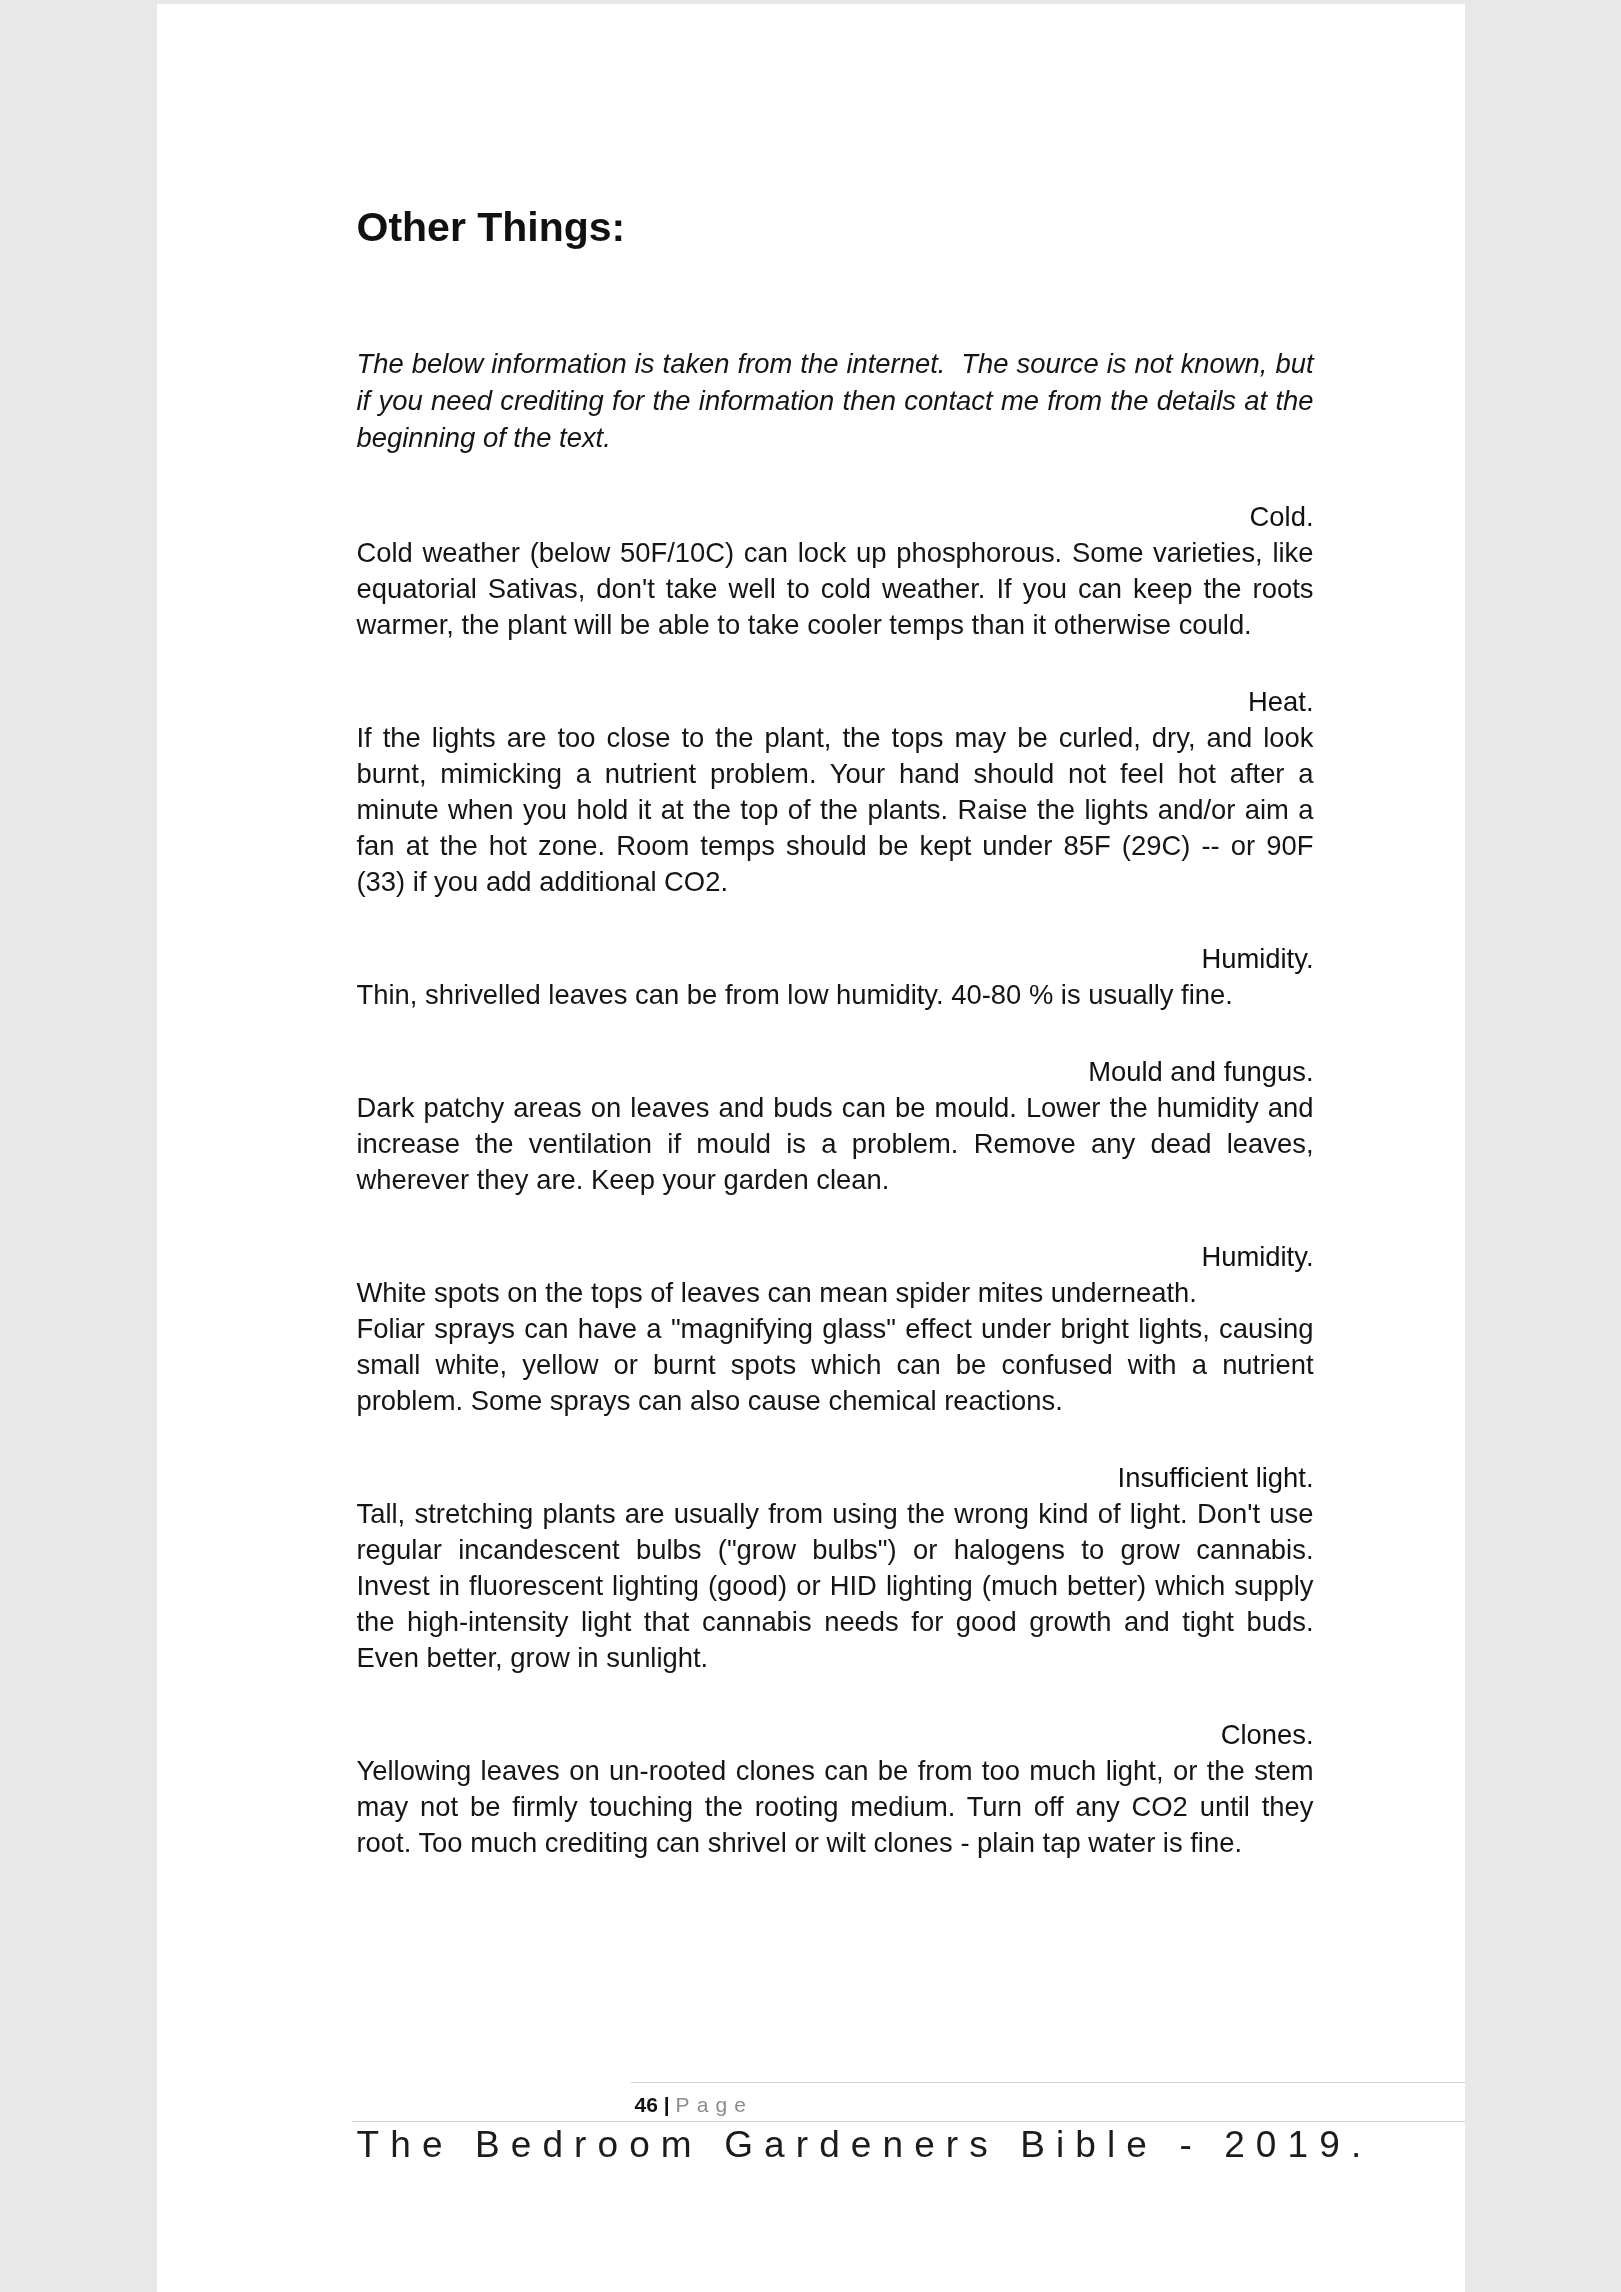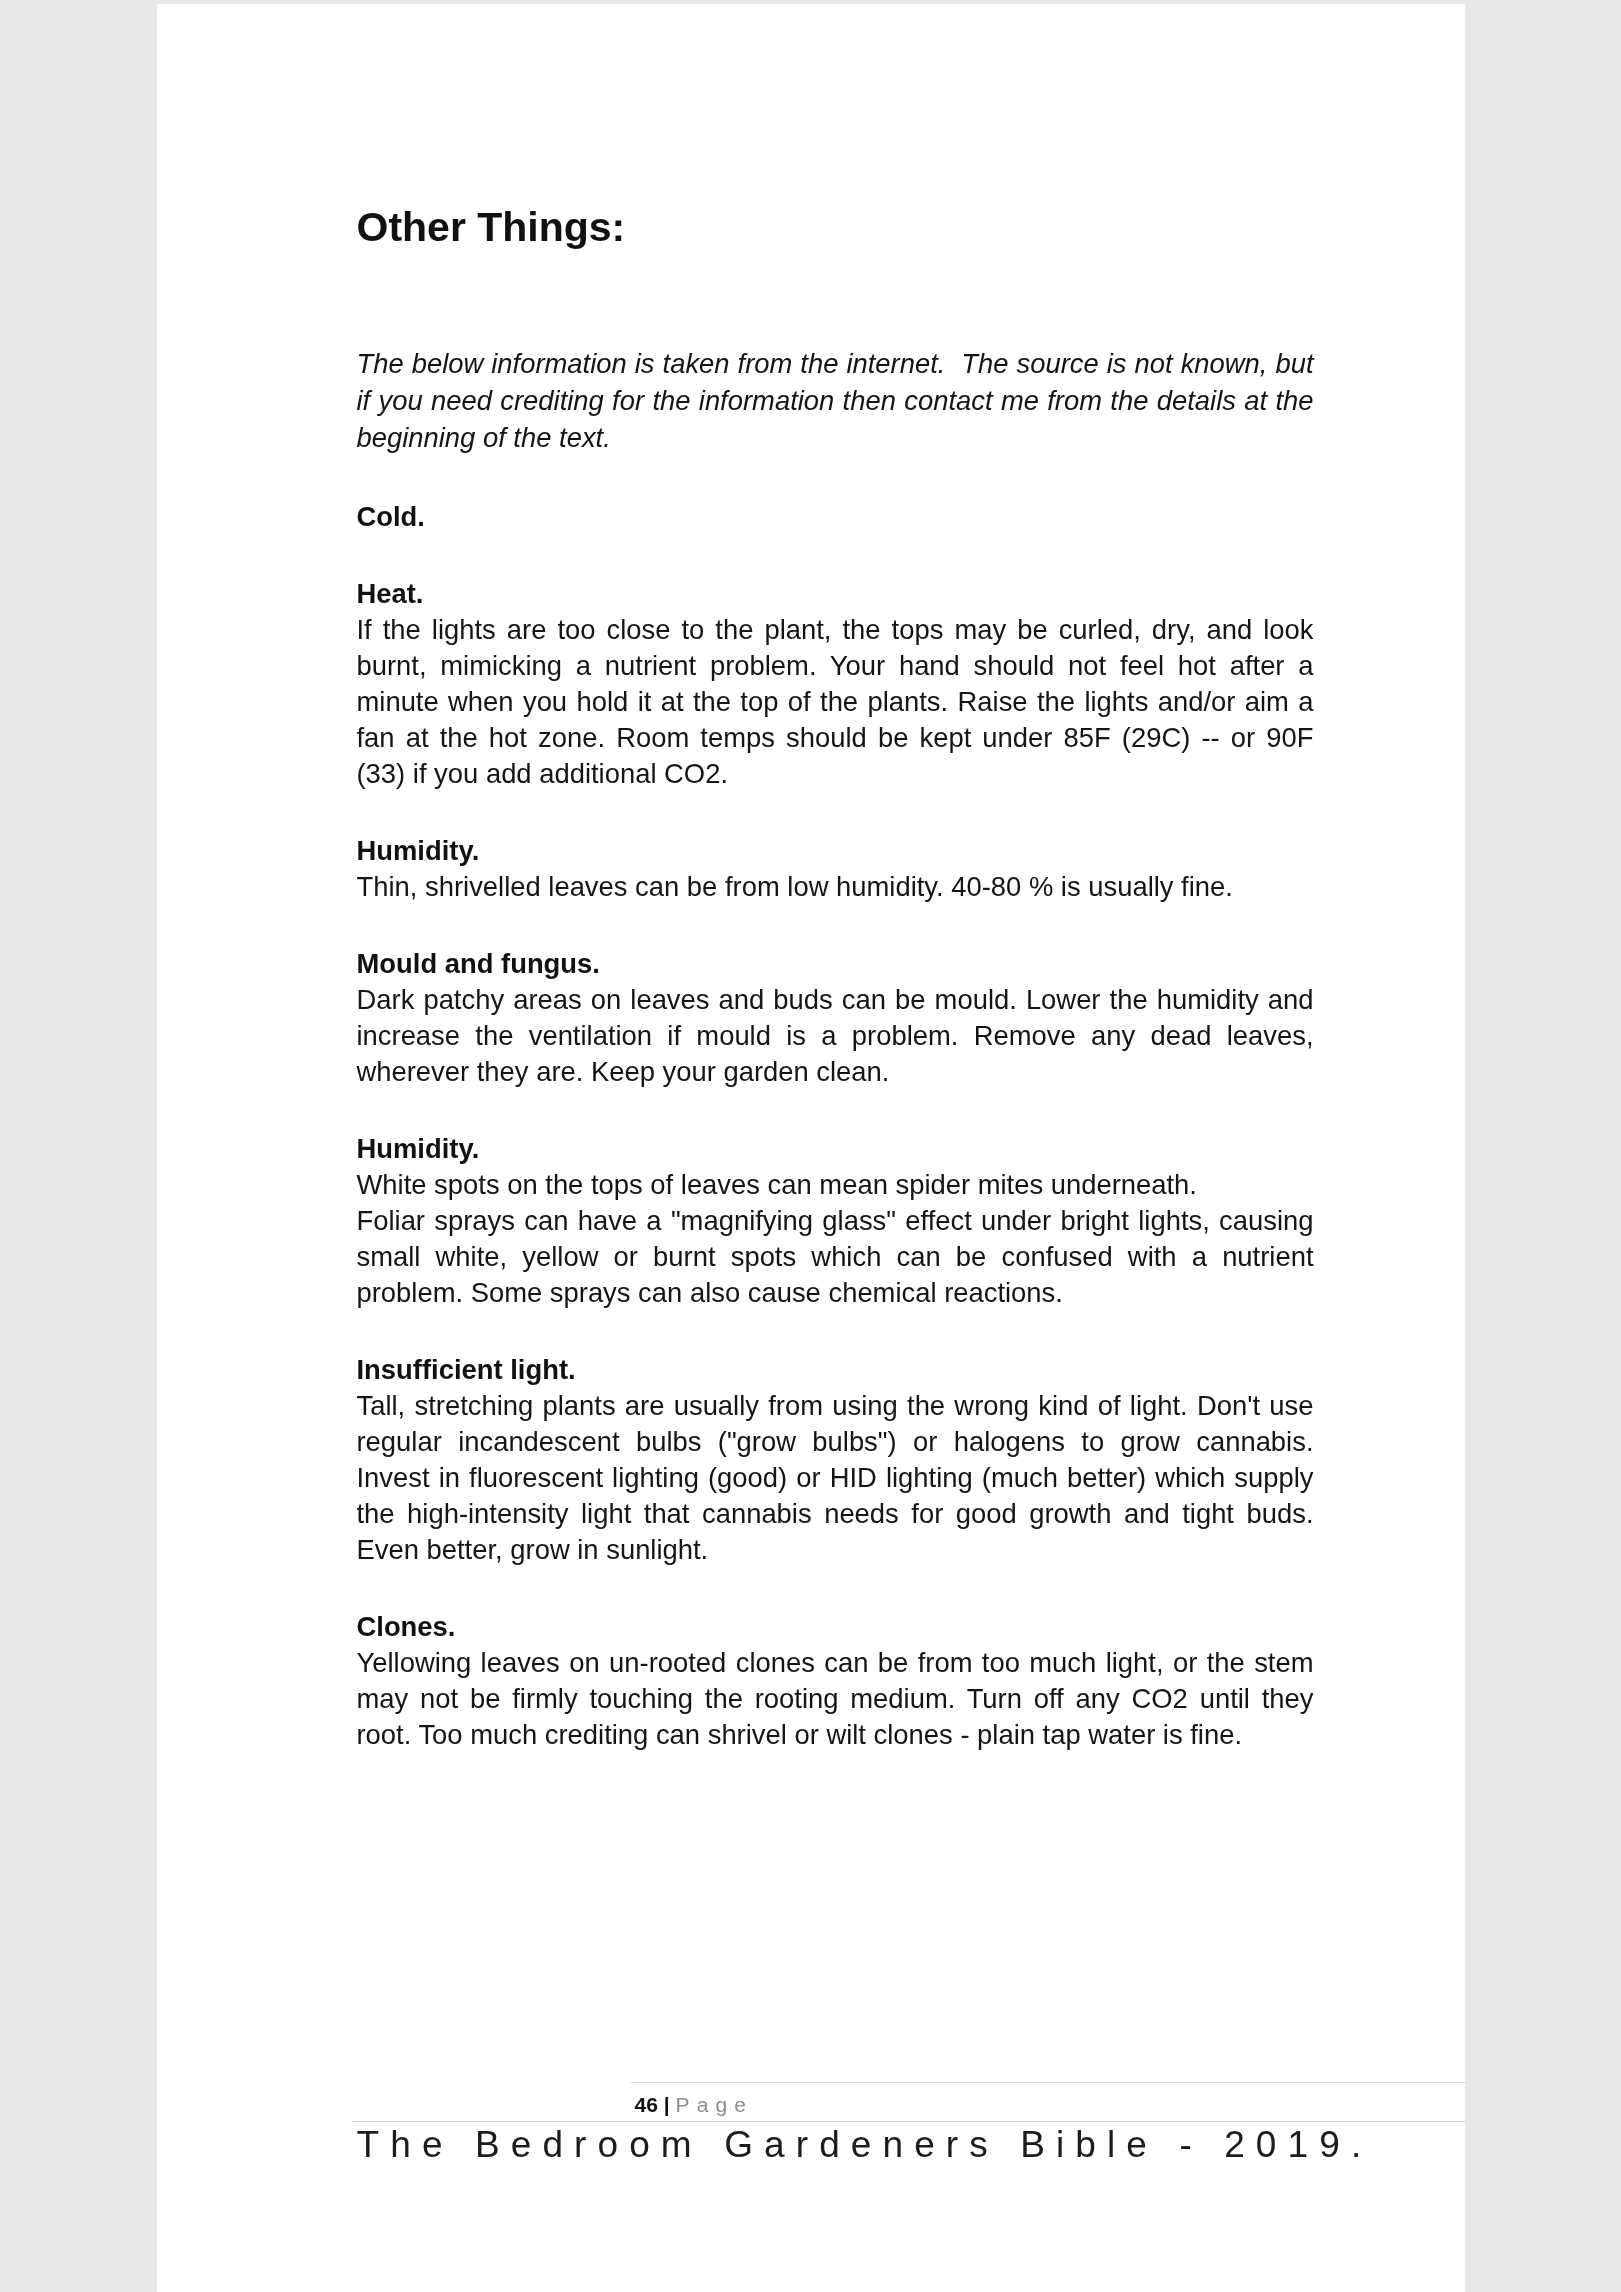--- a/index.html
+++ b/index.html
@@ -28,23 +28,24 @@
     font-style: italic;
     font-size: 27.4px;
     line-height: 37px;
     text-align: justify;
     white-space: pre-wrap;
   }
   .section { margin: 0; }
   .section h2 {
     font-size: 27.4px;
     line-height: 36px;
-    font-weight: 700;
+    font-weight: 400;
     margin: 41px 0 0 0;
     color: #111;
+    text-align: right;
   }
   .section.first h2 { margin-top: 43px; }
   .section p {
     font-size: 27.4px;
     line-height: 36px;
     margin: 0;
     text-align: justify;
   }
   
   .footer-rule-top {
@@ -91,20 +92,21 @@
 
 <div class="page">
   <div class="content">
 
     <h1 class="doc-title">Other Things:</h1>
 
     <p class="intro">The below information is taken from the internet.  The source is not known, but if you need crediting for the information then contact me from the details at the beginning of the text.</p>
 
     <div class="section first">
       <h2>Cold.</h2>
+      <p>Cold weather (below 50F/10C) can lock up phosphorous. Some varieties, like equatorial Sativas, don't take well to cold weather. If you can keep the roots warmer, the plant will be able to take cooler temps than it otherwise could.</p>
     </div>
 
     <div class="section">
       <h2>Heat.</h2>
       <p>If the lights are too close to the plant, the tops may be curled, dry, and look burnt, mimicking a nutrient problem. Your hand should not feel hot after a minute when you hold it at the top of the plants. Raise the lights and/or aim a fan at the hot zone. Room temps should be kept under 85F (29C) -- or 90F (33) if you add additional CO2.</p>
     </div>
 
     <div class="section">
       <h2>Humidity.</h2>
       <p>Thin, shrivelled leaves can be from low humidity. 40-80 % is usually fine.</p>

